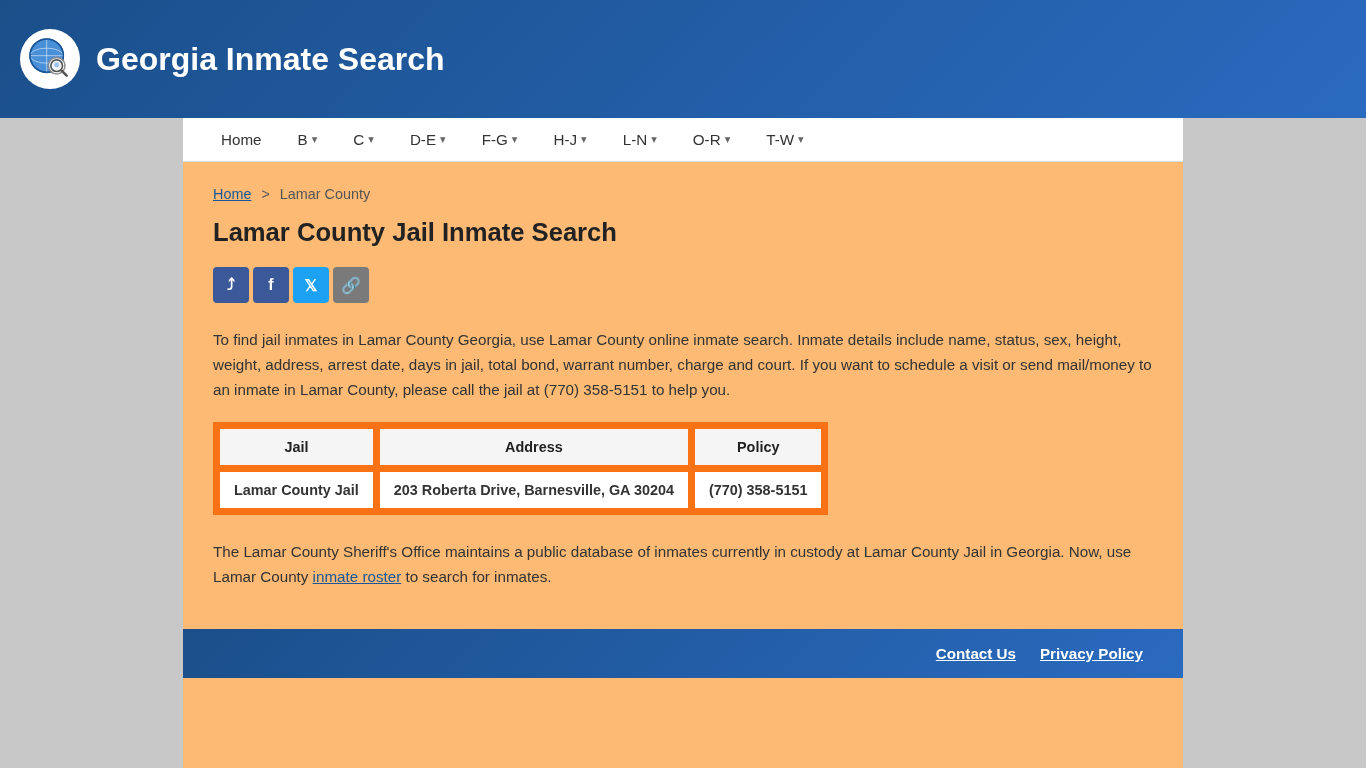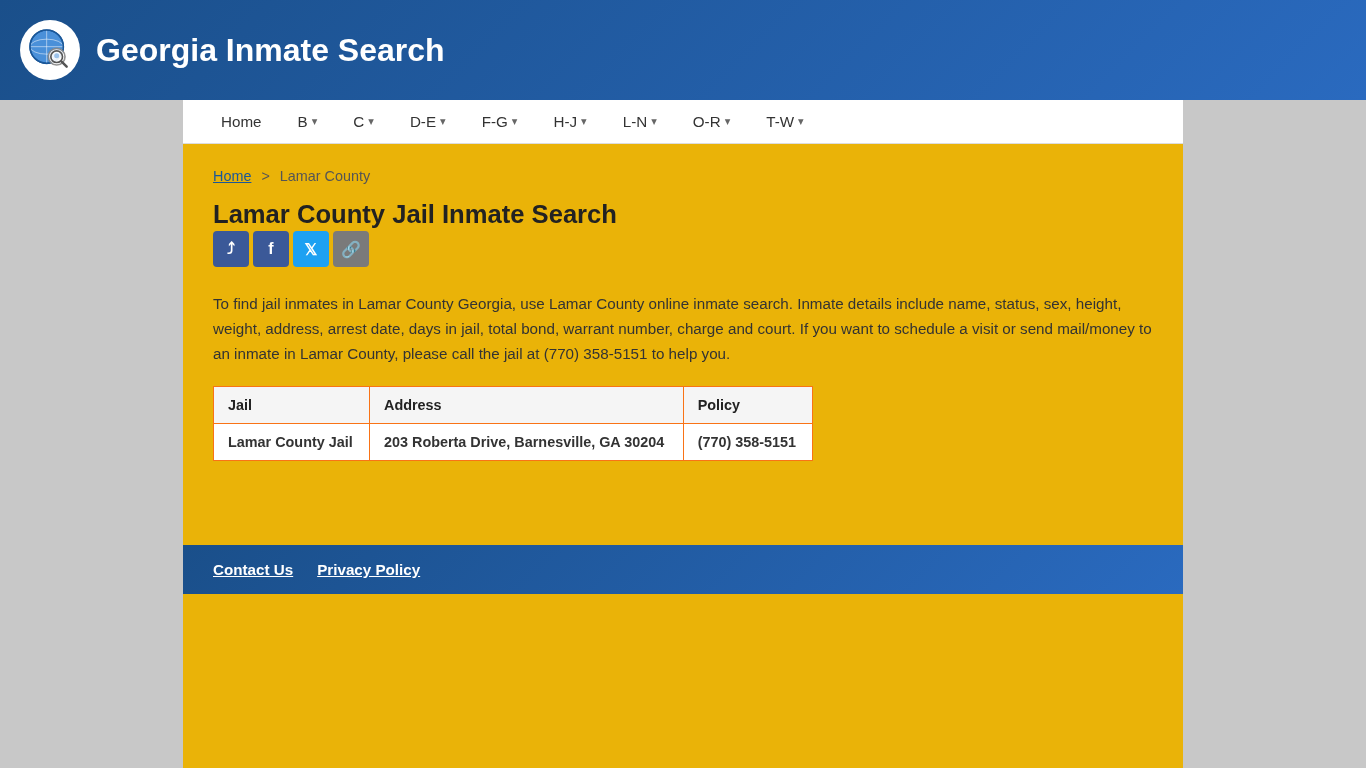--- a/index.html
+++ b/index.html
@@ -2,21 +2,21 @@
 <html><head>
   <meta charset="utf-8">
   <style>
     * { margin: 0; padding: 0; box-sizing: border-box; }
     body { font-family: Georgia, 'Times New Roman', serif; font-size: 16px; color: #333; background: #f0f0f0; }
 
     
     #header {
       background-color: #1e5799;
       background: linear-gradient(135deg, #1a4f8a 0%, #2a6abf 100%);
-      padding: 20px 20px;
+      padding: 29px 20px;
       display: flex;
       align-items: flex-end;
       min-height: 82px;
     }
     #header .logo-wrapper {
       display: flex;
       align-items: center;
       gap: 16px;
     }
     .logo-icon {
@@ -69,21 +69,21 @@
       font-size: 0.95rem;
       cursor: pointer;
     }
     .nav-arrow {
       font-size: 0.7rem;
       color: #666;
     }
 
     
     #page-content {
-      padding: 24px 30px 60px 30px;
+      padding: 24px 30px 40px 30px;
     }
 
     
     .breadcrumb {
       font-family: Arial, sans-serif;
       font-size: 0.9rem;
       color: #555;
       margin-bottom: 16px;
     }
     .breadcrumb a {
@@ -95,21 +95,21 @@
       margin: 0 6px;
       color: #555;
     }
 
     
     .page-title {
       font-family: Arial, sans-serif;
       font-size: 1.6rem;
       font-weight: bold;
       color: #222;
-      margin-bottom: 2px;
+      margin-bottom: 20px;
     }
 
     
     .social-buttons {
       display: flex;
       gap: 0;
       margin-bottom: 24px;
     }
     .social-btn {
       width: 36px;
@@ -151,23 +151,23 @@
     
     .jail-table {
       border-collapse: collapse;
       width: auto;
       min-width: 600px;
       margin-bottom: 24px;
       font-family: Arial, sans-serif;
       font-size: 0.9rem;
     }
     .jail-table th, .jail-table td {
-      border: 1px solid #f97316;
+      border: 7px solid #f97316;
       padding: 10px 14px;
-      text-align: left;
+      text-align: center;
       vertical-align: middle;
     }
     .jail-table th {
       background: #f5f5f5;
       font-weight: bold;
       color: #222;
     }
     .jail-table td {
       background: #fff;
       color: #333;
@@ -184,23 +184,24 @@
     .bottom-text a {
       color: #1a5799;
       text-decoration: underline;
       cursor: pointer;
     }
 
     
     #footer {
       background-color: #1e5799;
       background: linear-gradient(135deg, #1a4f8a 0%, #2a6abf 100%);
-      padding: 16px 30px;
+      padding: 16px 40px;
       display: flex;
       gap: 24px;
+      justify-content: flex-end;
     }
     .footer-link {
       color: #ffffff;
       text-decoration: underline;
       font-family: Arial, sans-serif;
       font-size: 0.95rem;
       cursor: pointer;
       font-weight: bold;
     }
 
@@ -208,21 +209,21 @@
     .page-shell {
       display: flex;
       flex-direction: column;
       min-height: 768px;
       background: #c8c8c8;
     }
     .center-col {
       max-width: 1000px;
       margin: 0 auto;
       width: 100%;
-      background: #eab308;
+      background: #fdba74;
       flex: 1;
     }
   </style>
 </head>
 <body>
 
 <div class="page-shell">
 
   <div id="header">
     <div class="logo-wrapper">
@@ -342,20 +343,23 @@
         </thead>
         <tbody>
           <tr>
             <td>Lamar County Jail</td>
             <td>203 Roberta Drive, Barnesville, GA 30204</td>
             <td>(770) 358-5151</td>
           </tr>
         </tbody>
       </table>
 
+      <p class="bottom-text">
+        <span>The Lamar County Sheriff's Office maintains a public database of inmates currently in custody at Lamar County Jail in Georgia. Now, use Lamar County </span><a>inmate roster</a><span> to search for inmates.</span>
+      </p>
 
     </div>
 
     <div id="footer">
       <a class="footer-link">Contact Us</a>
       <a class="footer-link">Privacy Policy</a>
     </div>
   </div>
 </div>
 

